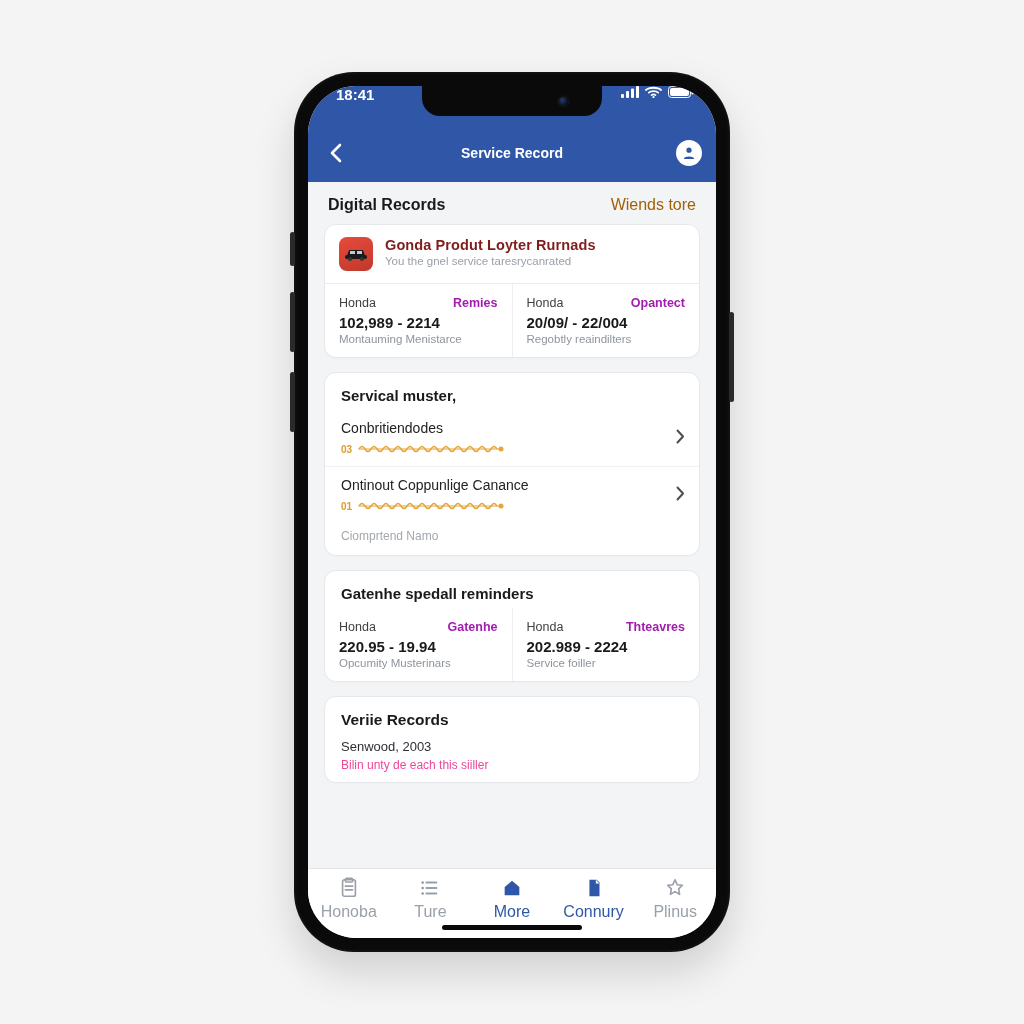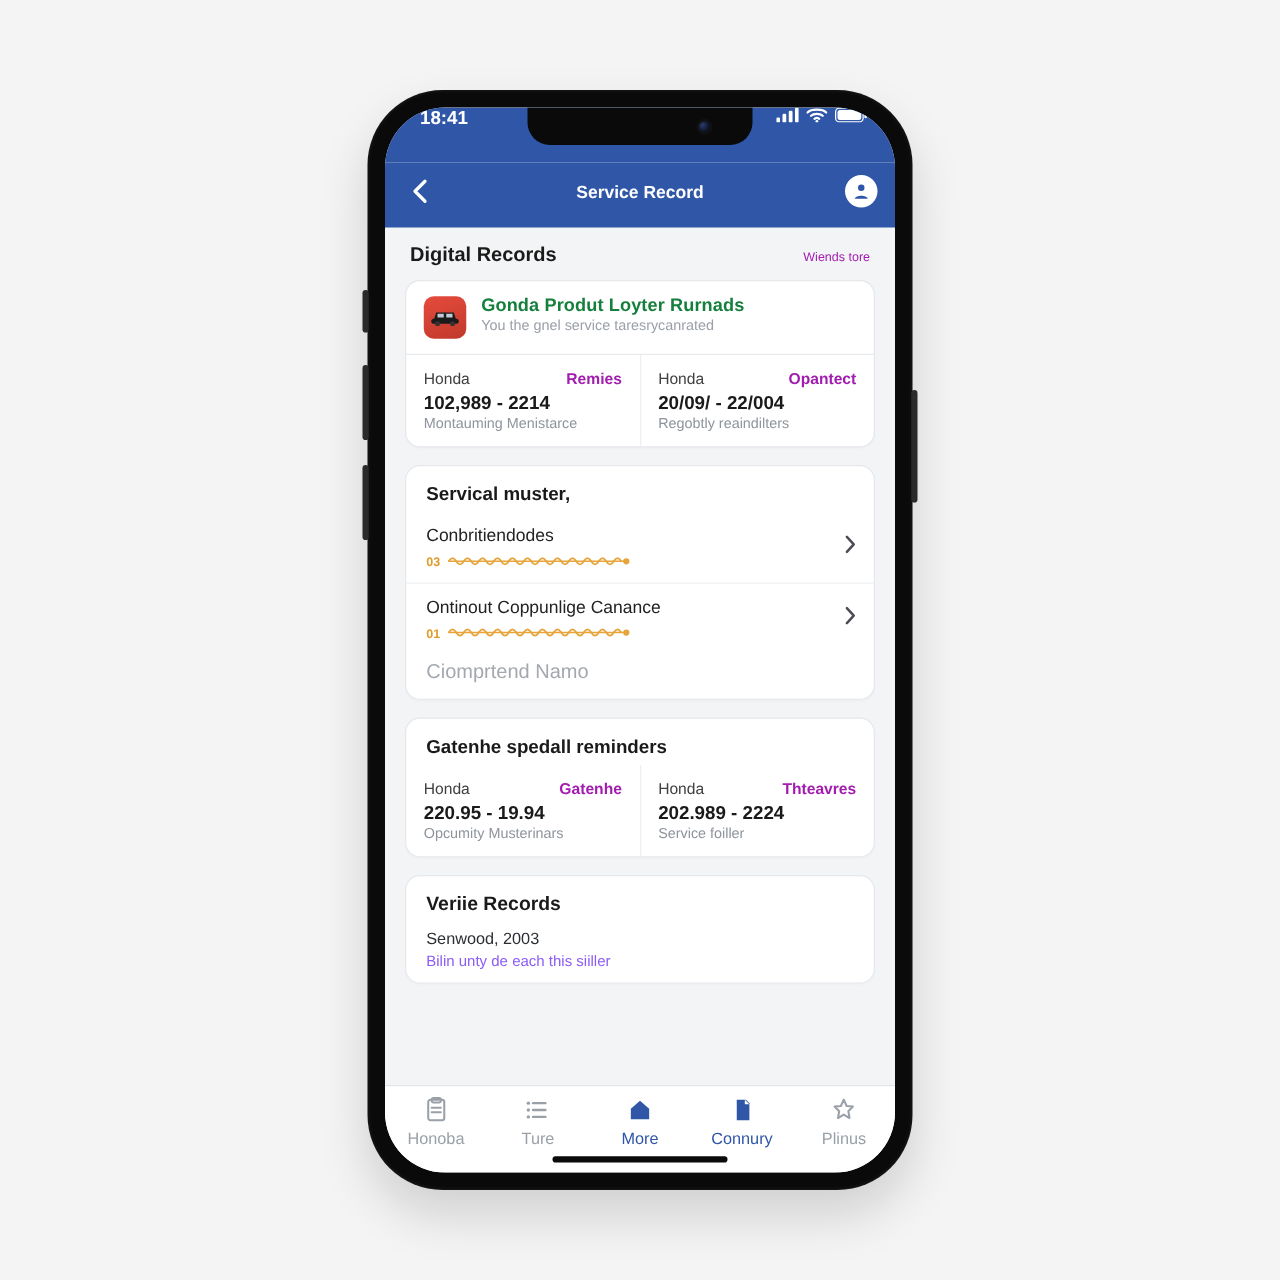--- a/index.html
+++ b/index.html
@@ -80,64 +80,64 @@
     margin-left:auto; z-index:2;
     width:26px; height:26px; border-radius:50%; background:#fff;
     display:flex; align-items:center; justify-content:center;
   }
   .content { flex:1; overflow:hidden; padding: 0 16px; }
   .sec-head {
     display:flex; align-items:baseline; justify-content:space-between;
     padding: 14px 4px 10px 4px;
   }
   .sec-head h2 { font-size:16px; font-weight:700; color:#1a1a1a; }
-  .sec-head .link { font-size:10px; color:#a21caf; }
+  .sec-head .link { font-size:16px; color:#a16207; }
   .card {
     background:#fff; border:1px solid #e6e8eb; border-radius:12px;
     box-shadow: 0 1px 2px rgba(0,0,0,.02);
   }
   .promo { padding:12px 14px; display:flex; gap:12px; align-items:flex-start; border-bottom:1px solid #e9ebee;}
   .promo-icon {
     width:34px; height:34px; border-radius:8px;
     background: linear-gradient(160deg,#e64b3c,#c0392b);
     display:flex; align-items:center; justify-content:center; flex:none;
   }
-  .promo-title { color:#15803d; font-weight:600; font-size:14.5px; letter-spacing:.1px;}
+  .promo-title { color:#7f1d1d; font-weight:600; font-size:14.5px; letter-spacing:.1px;}
   .promo-sub { color:#9aa0a8; font-size:11.5px; margin-top:2px;}
   .two-col { display:flex; }
   .two-col .cell { flex:1; padding:12px 14px; }
   .two-col .cell + .cell { border-left:1px solid #eceef1; }
   .cell-top { display:flex; align-items:center; justify-content:space-between; margin-bottom:4px;}
   .cell-top .lbl { font-size:12.5px; color:#404040;text-align:right;}
   .cell-top .act { font-size:12.5px; color:#a21caf; font-weight:700;}
   .cell-val { font-size:15px; font-weight:600; color:#1a1a1a; margin-bottom:2px;}
   .cell-sub { font-size:11.5px; color:#8e949c; }
   .card-title { padding:14px 16px 6px 16px; font-size:15px; font-weight:700; color:#1a1a1a;}
   .row {
     display:flex; align-items:center; justify-content:space-between;
     padding:10px 14px 10px 16px;
   }
   .row + .row { border-top:1px solid #f0f1f3; }
   .row-main { flex:1; min-width:0; }
   .row-label { font-size:14px; color:#222; }
   .wave { margin-top:6px; height:14px; }
   .wave svg { display:block; }
   .chev { color:#4a4d52; }
-  .card-foot { padding: 6px 16px 12px 16px; font-size:16px; color:#a3a8af;}
+  .card-foot { padding: 6px 16px 12px 16px; font-size:12px; color:#a3a8af;}
   .mt { margin-top:14px; }
   .verie { padding:14px 16px 10px 16px; }
   .verie h3 { font-size:15.5px; font-weight:700; color:#1a1a1a; margin-bottom:10px;}
   .verie .sub1 { font-size:13px; color:#2b2e33; margin-bottom:4px;}
-  .verie .sub2 { font-size:12px; color:#8b5cf6;}
+  .verie .sub2 { font-size:12px; color:#ec4899;}
   .tabbar {
     height:70px; background:#fff; border-top:1px solid #e4e6ea;
     display:flex; align-items:flex-start; justify-content:space-around;
     padding-top:8px;
   }
-  .tab { display:flex; flex-direction:column; align-items:center; gap:4px; color:#9aa0a8; font-size:13px; width:20%;}
+  .tab { display:flex; flex-direction:column; align-items:center; gap:4px; color:#9aa0a8; font-size:16px; width:20%;}
   .tab.active { color:#2f56a7; }
   .tab svg { width:22px; height:22px; }
   .home-ind {
     position:absolute; bottom:8px; left:50%; transform:translateX(-50%);
     width:140px; height:5px; border-radius:3px; background:#0a0a0a;
   }
 </style>
 </head>
 <body>
 

